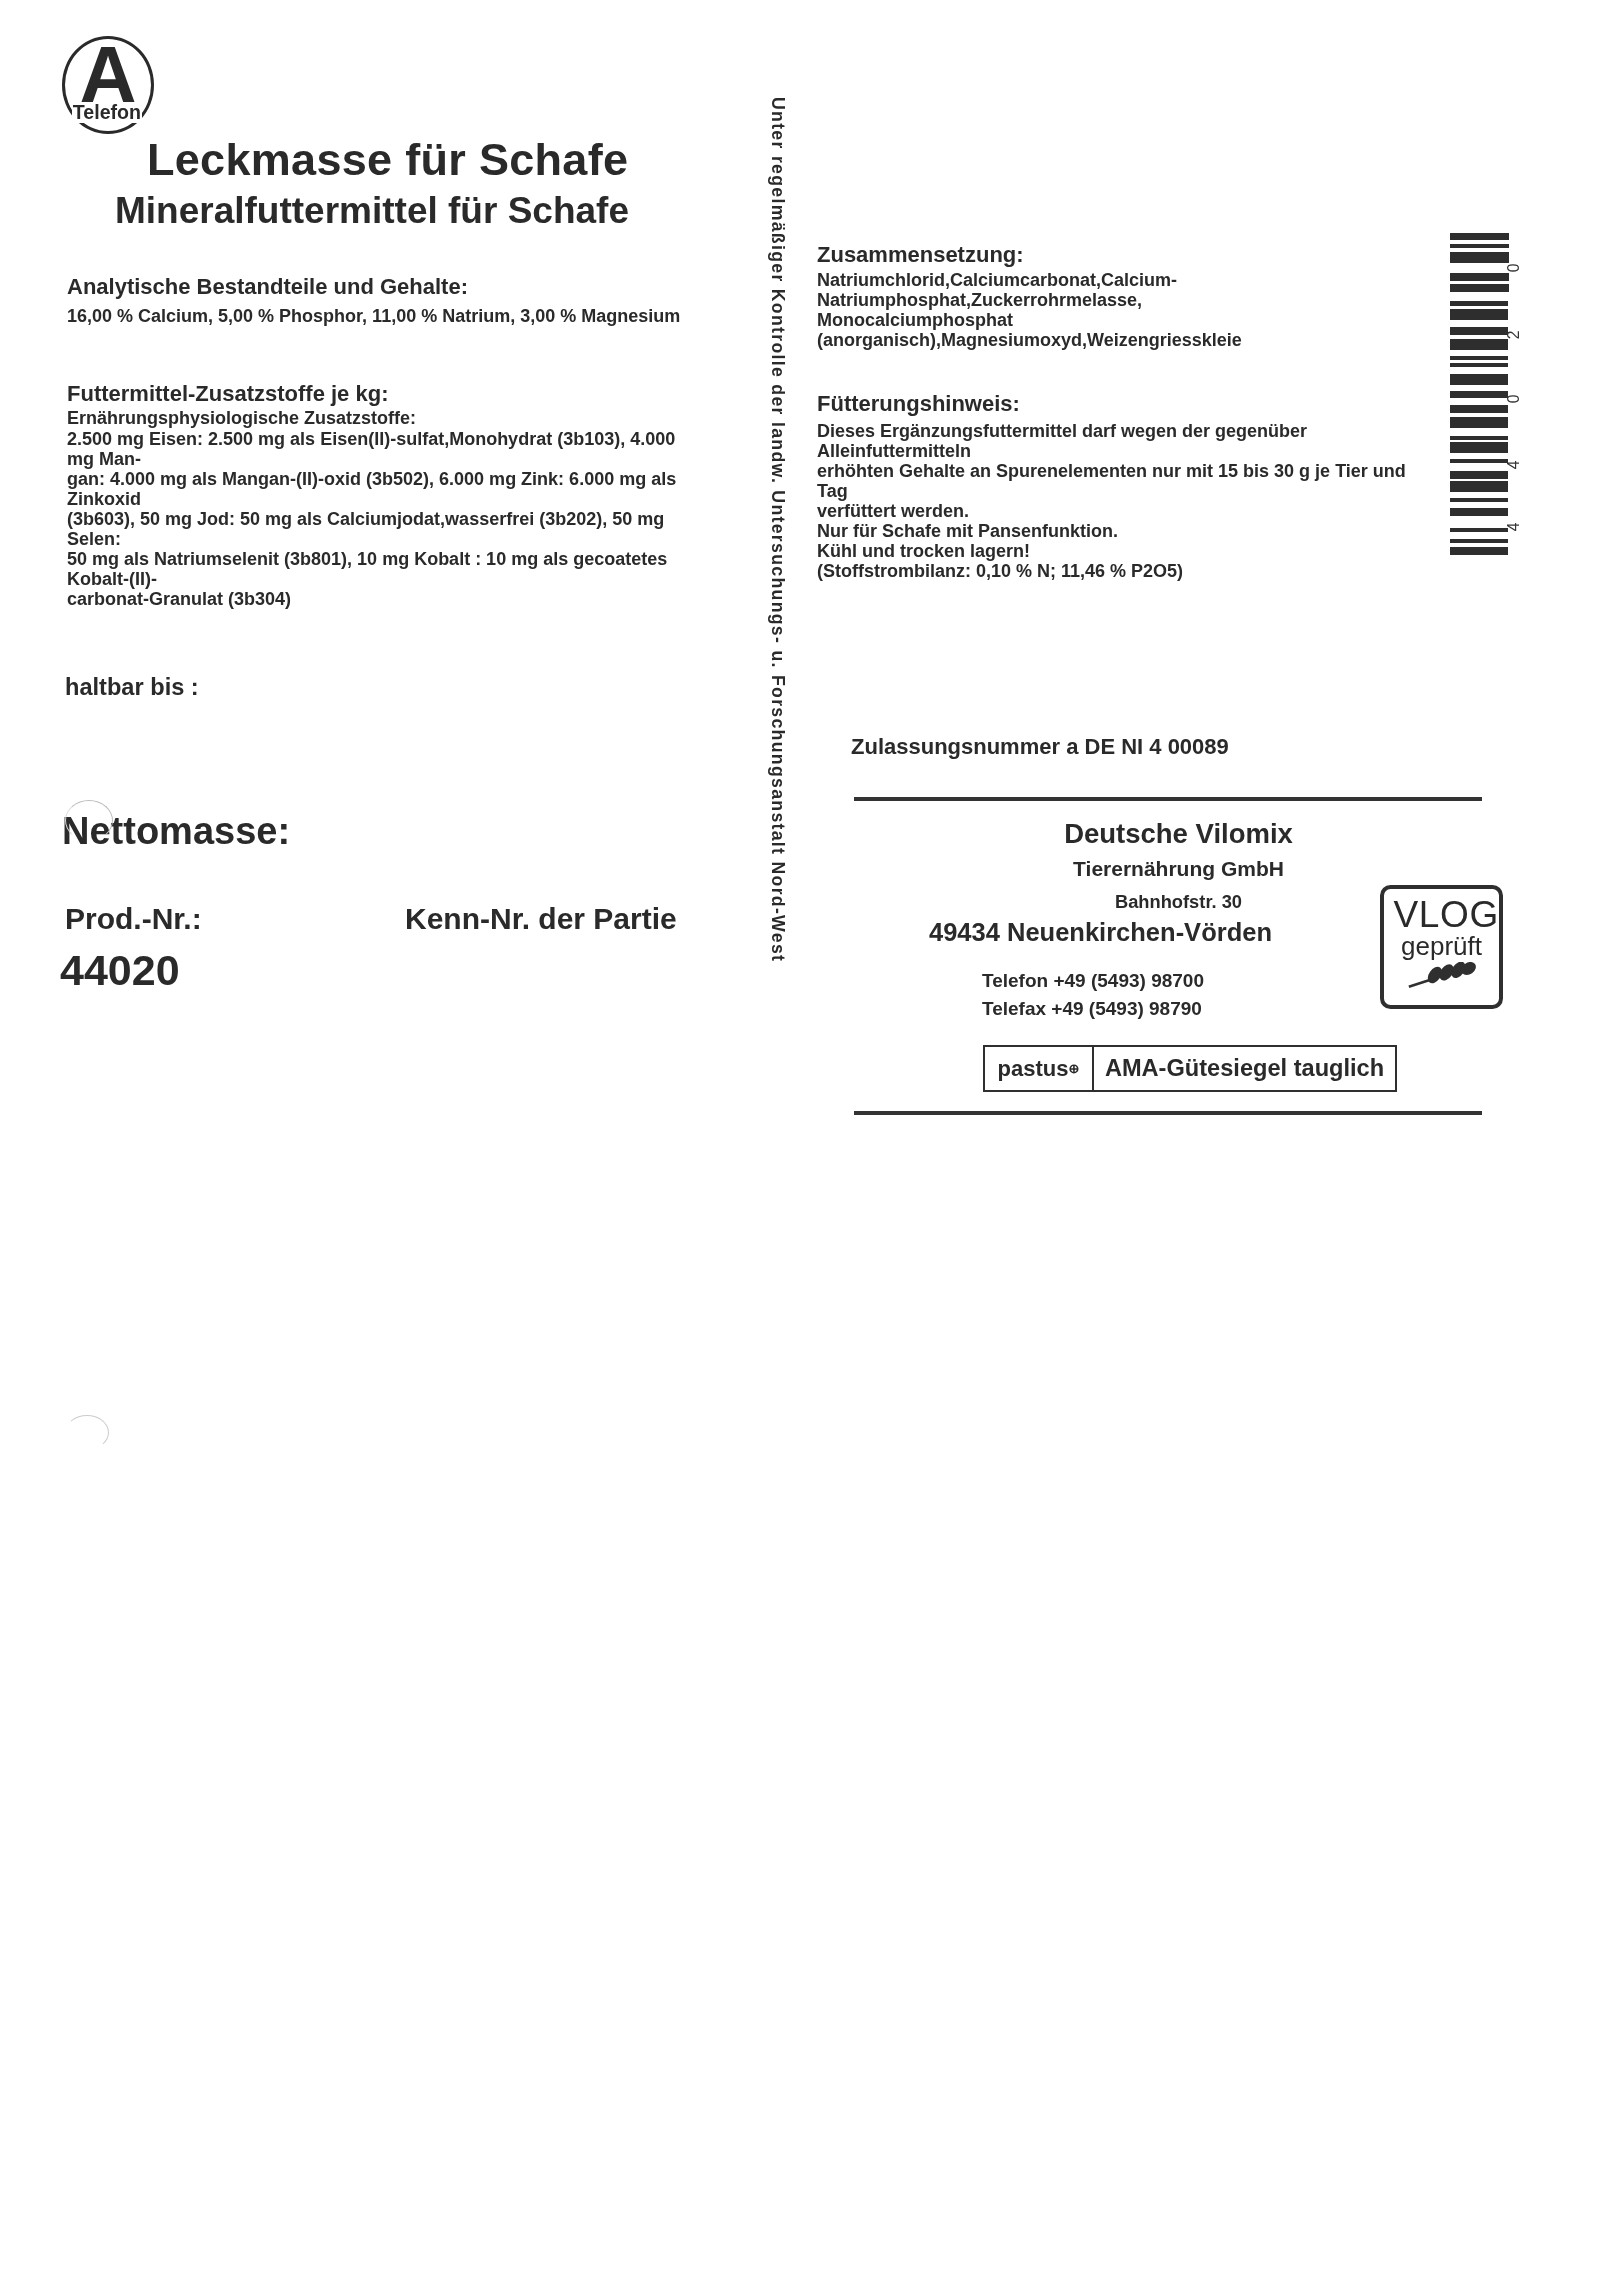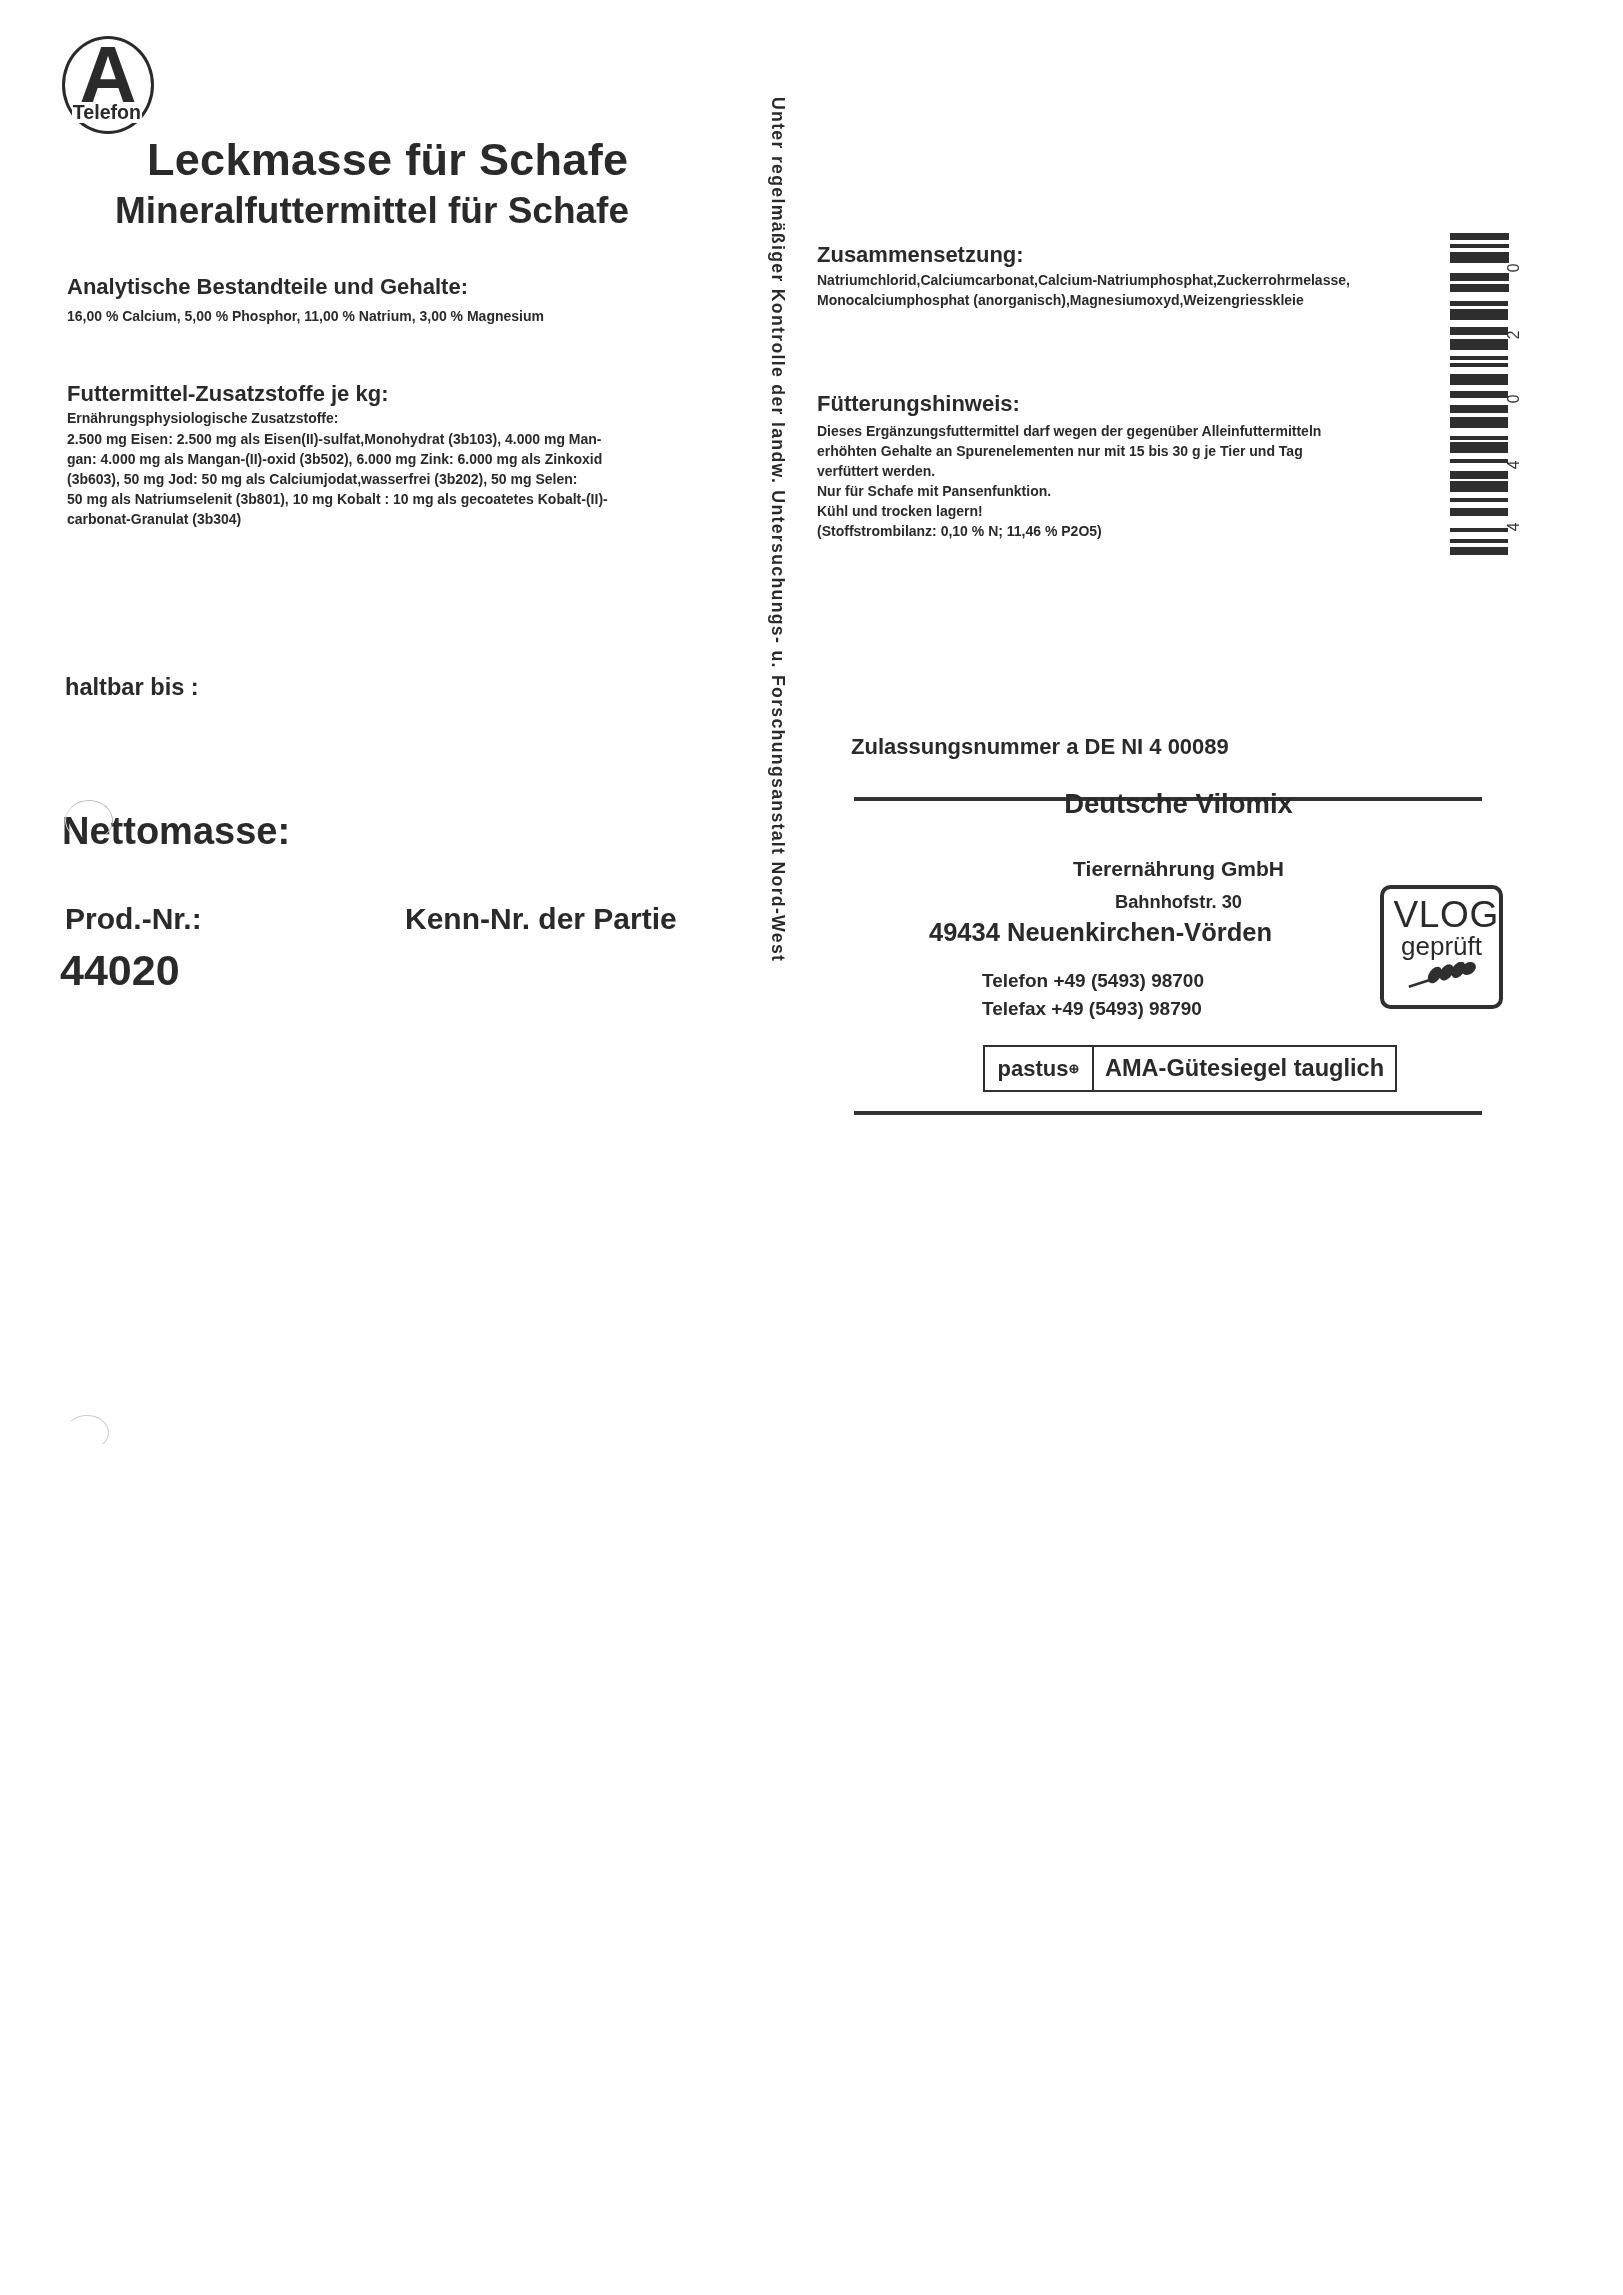--- a/index.html
+++ b/index.html
@@ -20,21 +20,21 @@
   }
   .a-logo .a-futter {
     position: absolute; left: 6.5px; top: 64px; font-size: 19.6px; font-weight: bold;
     background: #fff; padding: 0 1.3px; line-height: 1;
   }
 
   .title1 { left: 147px; top: 134px; font-size: 45px; font-weight: bold; letter-spacing: 0.3px; }
   .title2 { left: 115px; top: 190px; font-size: 37px; font-weight: bold; }
 
   .h-sec { font-size: 22px; font-weight: bold; }
-  .small { font-size: 14px; font-weight: bold; line-height: 20px; }
+  .small { font-size: 18px; font-weight: bold; line-height: 20px; }
 
   .analyt-h { left: 67px; top: 274px; }
   .analyt-t { left: 67px; top: 306px; }
 
   .zus-h { left: 67px; top: 381px; }
   .zus-sub { left: 67px; top: 408px; }
   .zus-body { left: 67px; top: 429px; width: 615px; }
 
   .mhd { left: 65px; top: 673px; font-size: 23.6px; font-weight: bold; line-height: 29px; width: 668px; }
 
@@ -58,21 +58,21 @@
   
   .barcode { left: 1450px; top: 230px; width: 72px; height: 340px; }
   .bar { position: absolute; left: 0; background: #2e2e2e; }
   .bc-digit {
     position: absolute; font-size: 15.7px; font-family: "Liberation Sans", sans-serif;
     transform: rotate(-90deg); transform-origin: center; color: #333;
   }
 
   .zul { left: 851px; top: 734px; width: 655px; text-align: left; font-size: 22px; font-weight: bold; }
   .rule { left: 854px; height: 3.9px; background: #333; width: 628px; }
-  .company { left: 851px; top: 788px; width: 655px; text-align: center; font-size: 27.5px; font-weight: bold; }
+  .company { left: 851px; top: 818px; width: 655px; text-align: center; font-size: 27.5px; font-weight: bold; }
   .company2 { left: 851px; top: 857px; width: 655px; text-align: center; font-size: 21px; font-weight: bold; }
   .street { left: 851px; top: 891px; width: 655px; text-align: center; font-size: 18.3px; font-weight: bold; }
   .city { left: 929px; top: 918px; font-size: 25.5px; font-weight: bold; }
   .tel { left: 982px; top: 967px; font-size: 19px; font-weight: bold; line-height: 27.5px; }
 
   .vlog {
     left: 1380px; top: 885px; width: 123px; height: 124px; box-sizing: border-box;
     border: 4.6px solid #2f2f2f; border-radius: 10.5px; text-align: center;
   }
   .vlog .v1 { font-size: 37px; line-height: 37px; margin-top: 6.5px; letter-spacing: 0.7px; text-align: right; }

